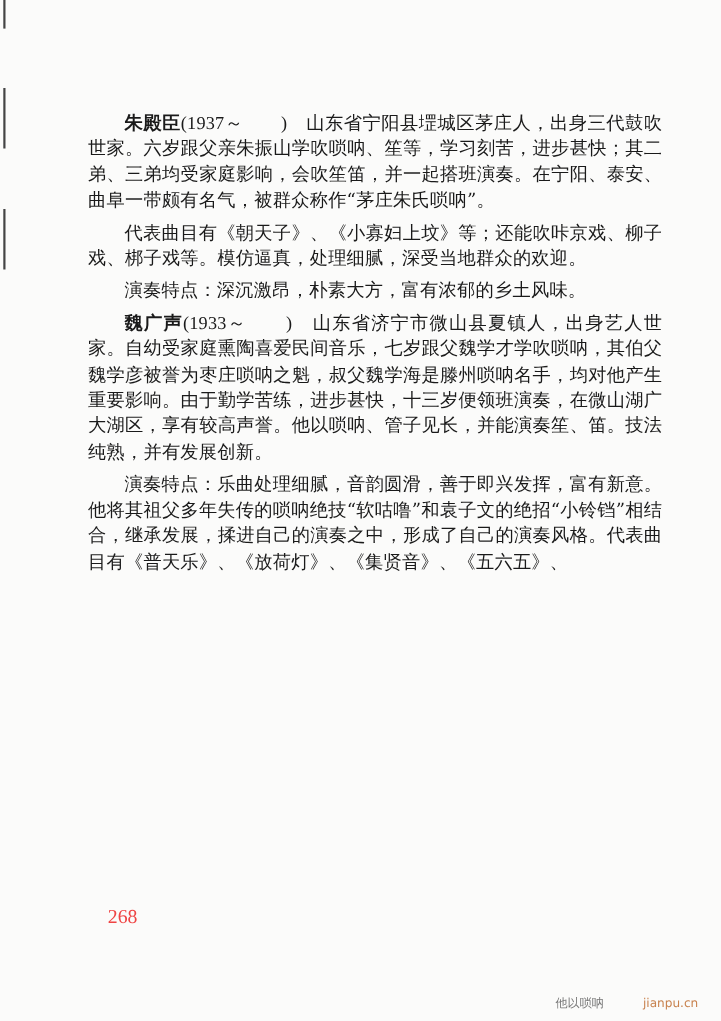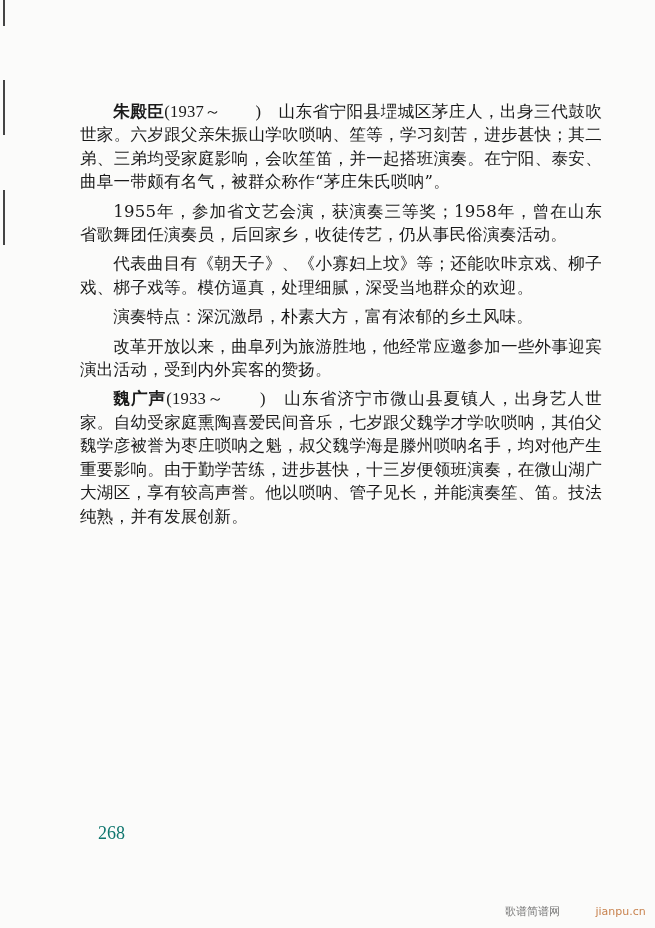--- a/index.html
+++ b/index.html
@@ -41,21 +41,21 @@
     }
     .para .dates {
       font-family: "Liberation Serif", serif;
     }
     .page-number {
       position: absolute;
       left: 98px;
       top: 823px;
       font-family: "Liberation Serif", serif;
       font-size: 18px;
-      color: #0f766e;
+      color: #ef4444;
     }
     .watermark {
       position: absolute;
       left: 505px;
       top: 904px;
       font-family: "DejaVu Sans", sans-serif;
       font-size: 11px;
       color: #777;
       white-space: nowrap;
     }
@@ -66,25 +66,24 @@
   </style>
 </head>
 <body>
 
 <div class="scan-edge" style="top:0px;height:26px;"></div>
 <div class="scan-edge" style="top:80px;height:55px;"></div>
 <div class="scan-edge" style="top:190px;height:55px;"></div>
 
 <div class="page">
   <p class="para"><span class="lead">朱殿臣</span><span class="dates">(1937～　　)</span><span>　山东省宁阳县堽城区茅庄人，出身三代鼓吹世家。六岁跟父亲朱振山学吹唢呐、笙等，学习刻苦，进步甚快；其二弟、三弟均受家庭影响，会吹笙笛，并一起搭班演奏。在宁阳、泰安、曲阜一带颇有名气，被群众称作“茅庄朱氏唢呐”。</span></p>
-  <p class="para"><span>1955年，参加省文艺会演，获演奏三等奖；1958年，曾在山东省歌舞团任演奏员，后回家乡，收徒传艺，仍从事民俗演奏活动。</span></p>
   <p class="para"><span>代表曲目有《朝天子》、《小寡妇上坟》等；还能吹咔京戏、柳子戏、梆子戏等。模仿逼真，处理细腻，深受当地群众的欢迎。</span></p>
   <p class="para"><span>演奏特点：深沉激昂，朴素大方，富有浓郁的乡土风味。</span></p>
-  <p class="para"><span>改革开放以来，曲阜列为旅游胜地，他经常应邀参加一些外事迎宾演出活动，受到内外宾客的赞扬。</span></p>
   <p class="para"><span class="lead">魏广声</span><span class="dates">(1933～　　)</span><span>　山东省济宁市微山县夏镇人，出身艺人世家。自幼受家庭熏陶喜爱民间音乐，七岁跟父魏学才学吹唢呐，其伯父魏学彦被誉为枣庄唢呐之魁，叔父魏学海是滕州唢呐名手，均对他产生重要影响。由于勤学苦练，进步甚快，十三岁便领班演奏，在微山湖广大湖区，享有较高声誉。他以唢呐、管子见长，并能演奏笙、笛。技法纯熟，并有发展创新。</span></p>
+  <p class="para"><span>演奏特点：乐曲处理细腻，音韵圆滑，善于即兴发挥，富有新意。他将其祖父多年失传的唢呐绝技“软咕噜”和袁子文的绝招“小铃铛”相结合，继承发展，揉进自己的演奏之中，形成了自己的演奏风格。代表曲目有《普天乐》、《放荷灯》、《集贤音》、《五六五》、</span></p>
 </div>
 
 <div class="page-number">268</div>
 
 <div class="watermark">
-  <span>歌谱简谱网</span>
+  <span>他以唢呐</span>
   <span class="domain">jianpu.cn</span>
 </div>
 
 </body></html>

